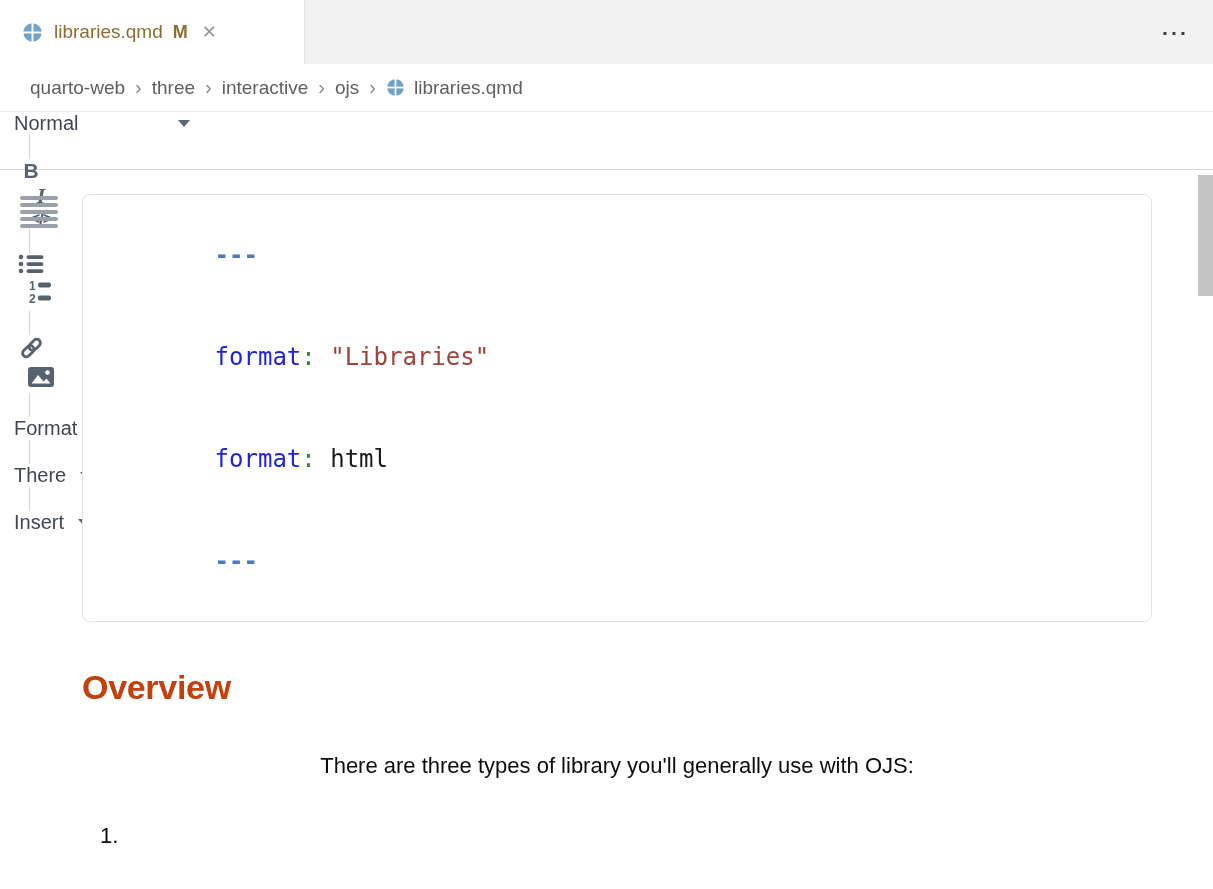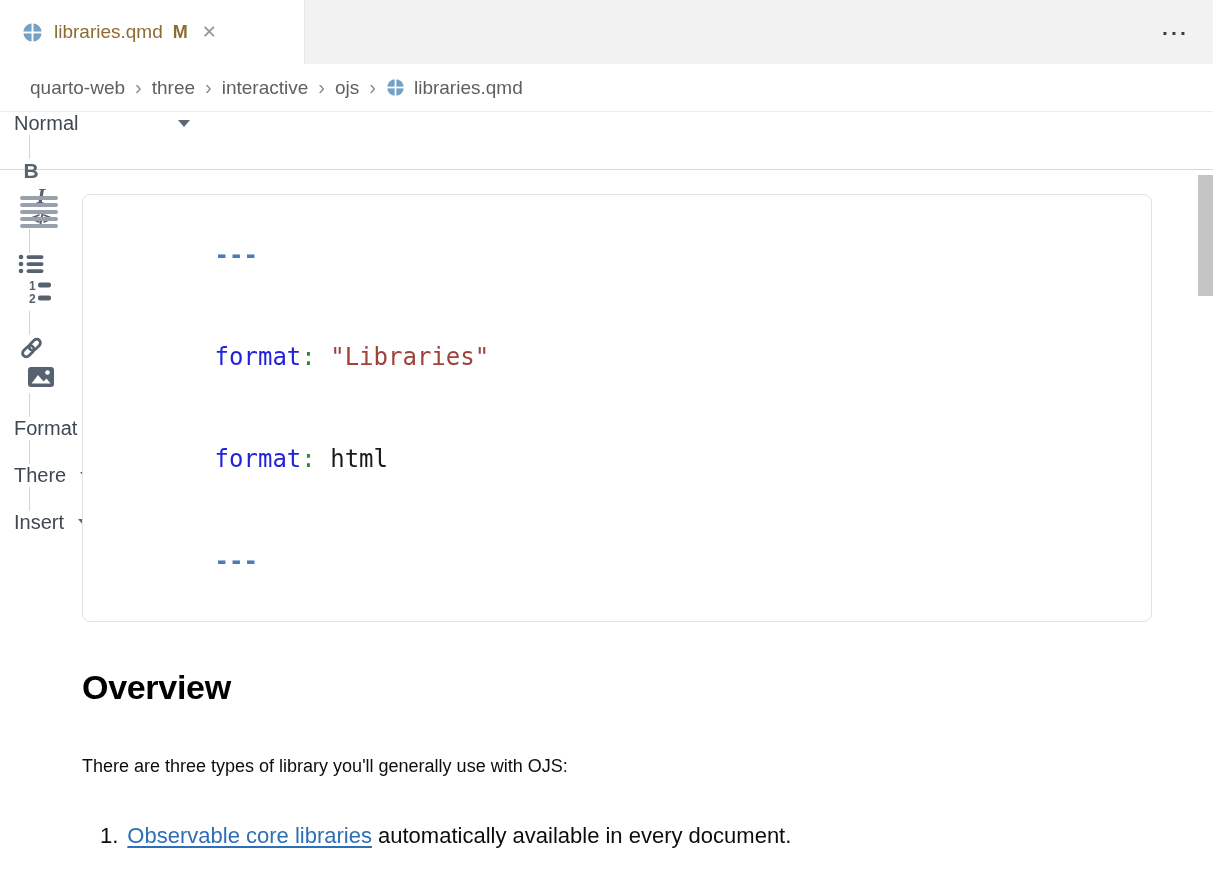--- a/index.html
+++ b/index.html
@@ -69,22 +69,22 @@
   .cl{
     font-family:"DejaVu Sans Mono","Liberation Mono",monospace;
     font-size:24px;line-height:34px;white-space:pre;
   }
   .t-fence{color:var(--yaml-fence,#4c7bbd);font-weight:bold;}
   .t-key{color:var(--yaml-key,#2222dd);}
   .t-colon{color:var(--yaml-colon,#2f8a2f);}
   .t-str{color:var(--yaml-string,#9e423a);}
   .t-plain{color:var(--yaml-plain,#1a1a1a);}
 
-  .h{font-size:34px;font-weight:bold;color:#000000;margin:46px 0 0 0;line-height:38px;letter-spacing:-.3px;}
-  .para{font-size:18px;color:#0d0d0d;line-height:28px;margin:46px 0 0 0;max-width:1070px;}
+  .h{font-size:34px;font-weight:bold;color:#c2410c;margin:46px 0 0 0;line-height:38px;letter-spacing:-.3px;}
+  .para{font-size:22px;color:#0d0d0d;line-height:28px;margin:46px 0 0 0;max-width:1070px;text-align:center;}
   .olist{margin-top:42px;padding-left:18px;}
   .oli{display:flex;font-size:22px;color:#0d0d0d;line-height:28px;margin-bottom:38px;}
   .num{flex:0 0 auto;margin-right:9px;}
 
   a.link{color:var(--link,#2e6fb5);text-decoration:underline;text-underline-offset:3px;text-decoration-thickness:1.5px;cursor:pointer;}
 
   
   .vthumb{position:absolute;top:175px;right:0;width:15px;height:121px;background:#c5c5c5;}
 </style>
 </head>
@@ -227,21 +227,20 @@
       </div>
     </section>
 
     <h1 class="h">Overview</h1>
 
     <p class="para">There are three types of library you'll generally use with OJS:</p>
 
     <div class="olist">
       <div class="oli">
         <span class="num">1.</span>
-        <span class="litext"><a class="link" href="#">Observable core libraries</a><span> automatically available in every document.</span></span>
       </div>
       <div class="oli">
         <span class="num">2.</span>
         <span class="litext"></span>
       </div>
 
     </div>
 
   </main>
 

